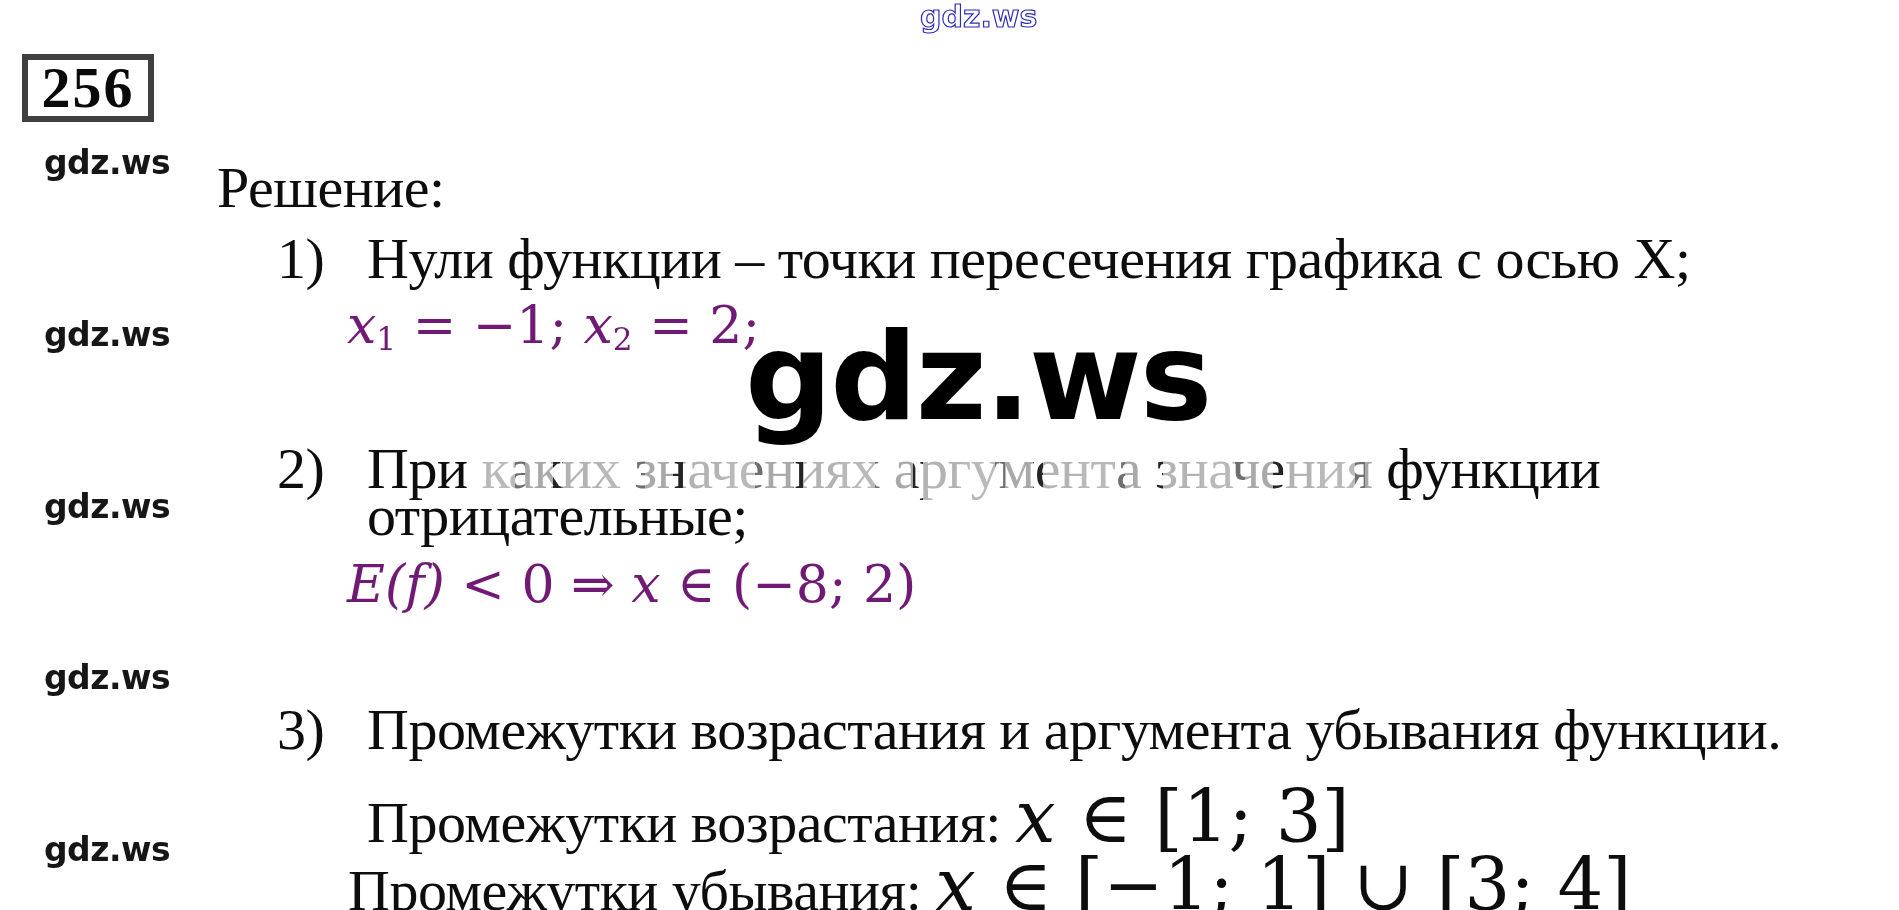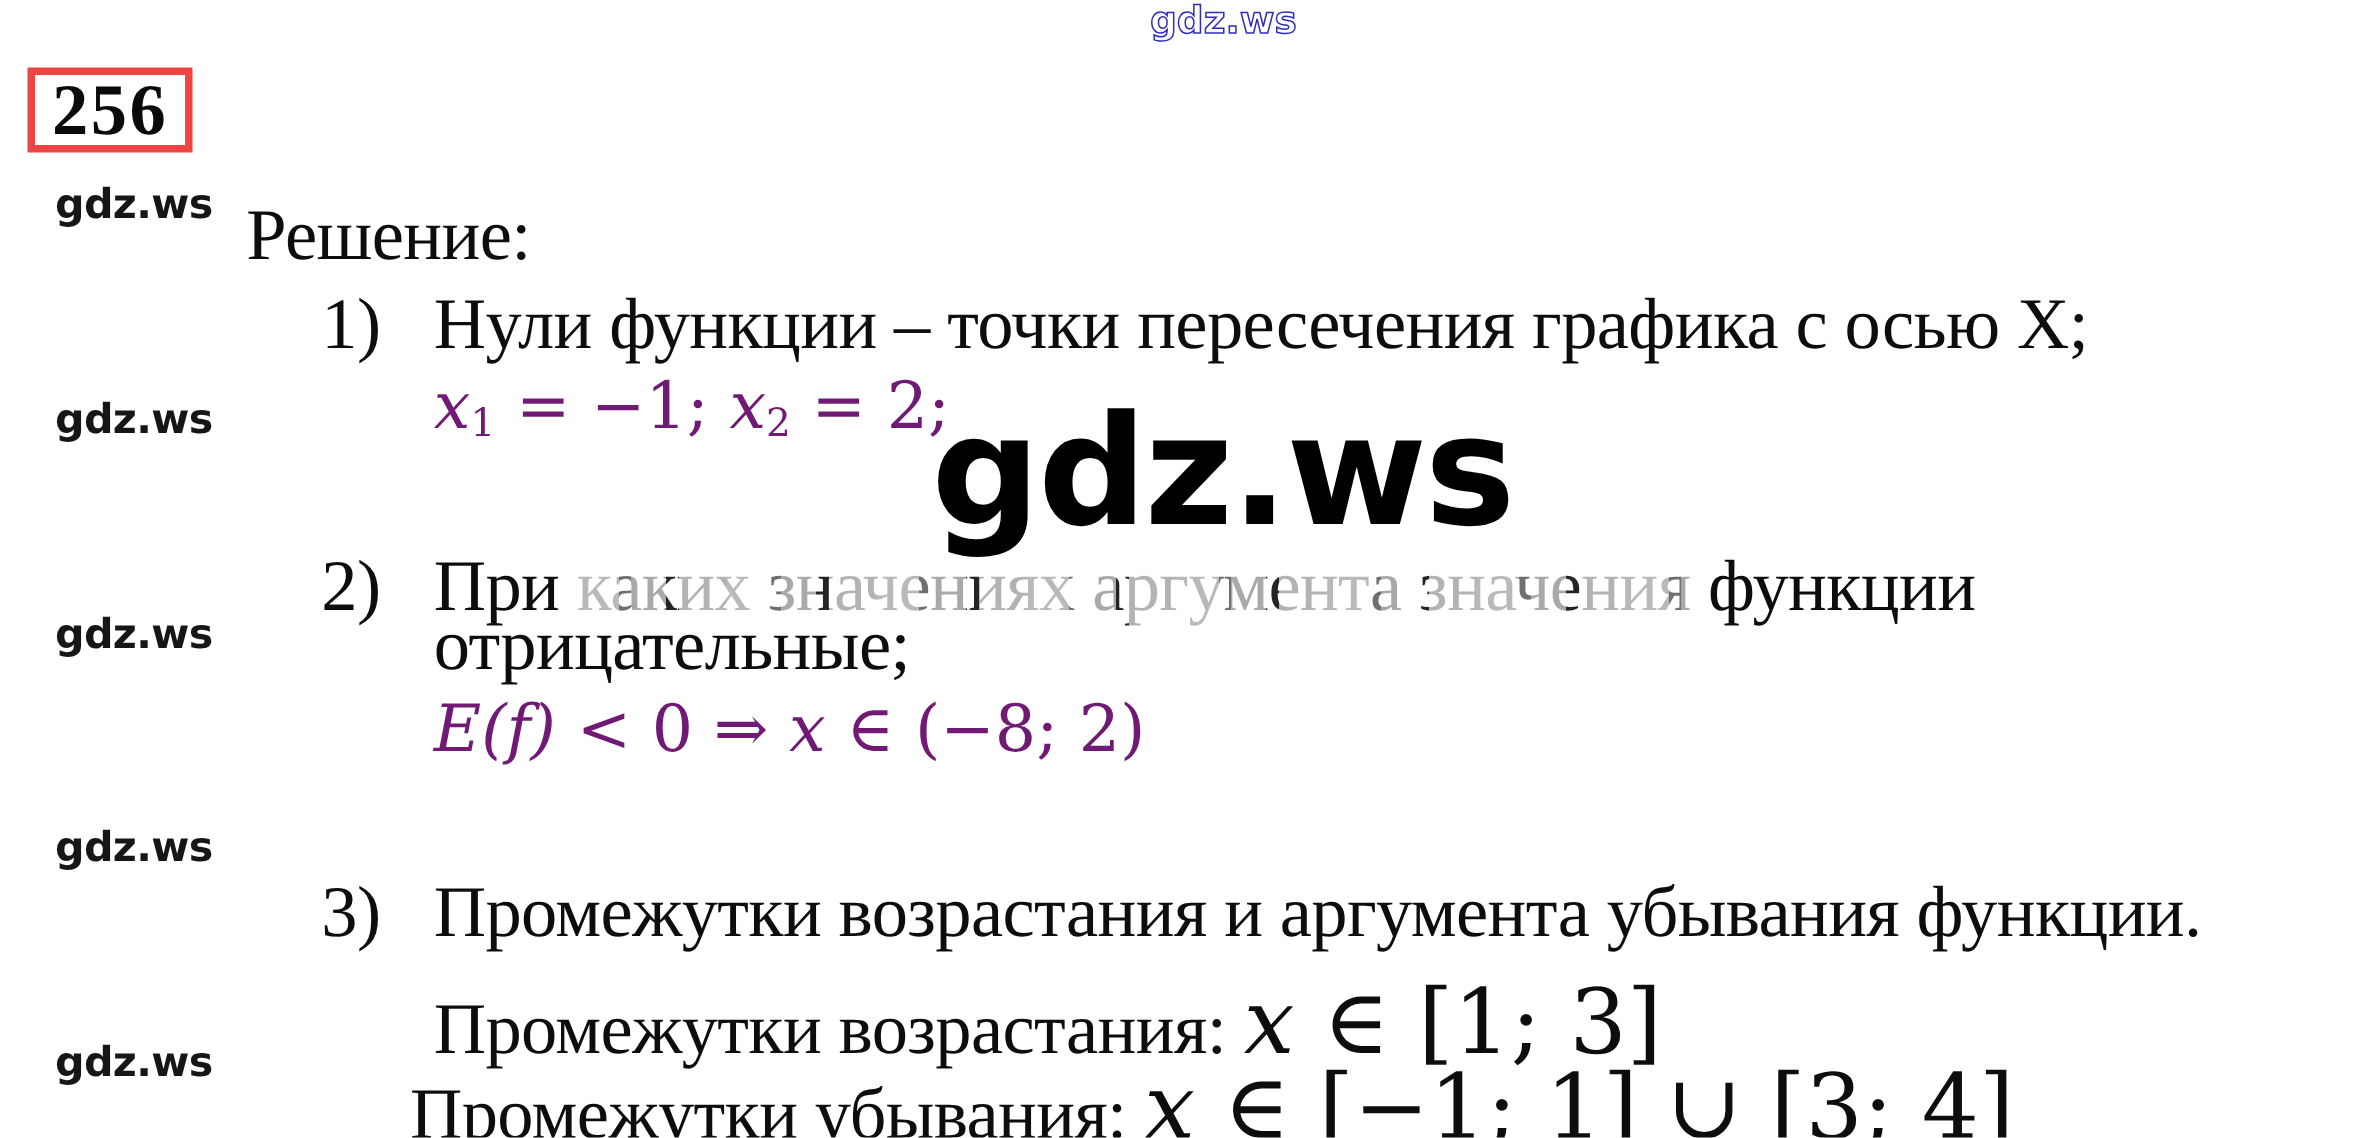--- a/index.html
+++ b/index.html
@@ -6,21 +6,21 @@
   body{
     width:1899px;height:910px;position:relative;overflow:hidden;
     background:#ffffff;
     font-family:"Liberation Serif","DejaVu Serif",serif;
   }
   .abs{position:absolute;}
 
   
   .num-box{
     left:22px;top:54px;width:120px;height:56px;
-    border:6px solid #ef4444;
+    border:6px solid #404040;
     display:flex;align-items:center;justify-content:center;
     z-index:3;
   }
   .num-box .num{
     font-family:"Liberation Serif","DejaVu Serif",serif;
     font-weight:700;font-size:58px;line-height:1;color:#0a0a0a;
     letter-spacing:2px;
   }
 
   
@@ -42,21 +42,21 @@
   .wm-big{
     left:745px;top:316px;
     font-family:"DejaVu Sans","Liberation Sans",sans-serif;
     font-weight:700;font-size:122px;line-height:1;color:#000000;
     letter-spacing:-2px;z-index:6;
   }
 
   
   .serifline{
     font-size:58px;line-height:1.15;color:#0d0d0d;
-    letter-spacing:-0.5px;white-space:nowrap;z-index:4;
+    letter-spacing:-0.5px;white-space:nowrap;z-index:4;margin-left:20px;
   }
   .numbered{display:flex;}
   .marker{flex:0 0 90px;width:90px;}
 
   .faded{
     color:#9a9a9a;
     background:repeating-linear-gradient(90deg,
       #b9b9b9 0 34px,#6f6f6f 34px 44px,#a9a9a9 44px 72px,
       #242424 72px 82px,#b3b3b3 82px 120px);
     -webkit-background-clip:text;

